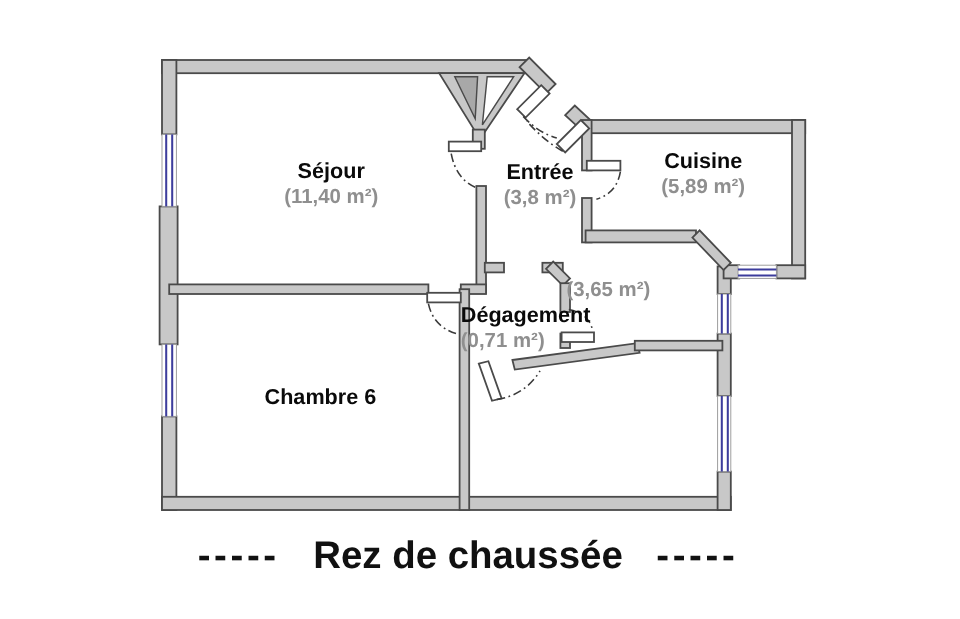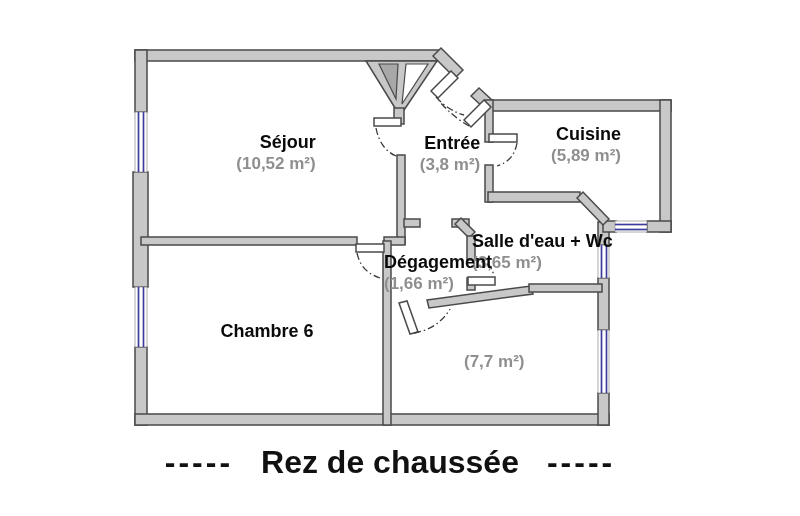--- a/index.html
+++ b/index.html
@@ -19,21 +19,21 @@
   }
   svg{position:absolute;left:0;top:0;}
   .wall{fill:var(--wall-fill);stroke:var(--wall-stroke);stroke-width:1.5;stroke-linejoin:miter;}
   .wall-dark{fill:var(--wall-dark);stroke:var(--wall-stroke);stroke-width:1.2;}
   .wall-hole{fill:#ffffff;stroke:var(--wall-stroke);stroke-width:1.2;}
   .door-leaf{fill:#ffffff;stroke:var(--wall-stroke);stroke-width:1.5;}
   .door-arc{fill:none;stroke:#3a3a3a;stroke-width:1.3;stroke-dasharray:7 3 1.5 3;}
   .glass{fill:#ffffff;stroke:#9a9a9a;stroke-width:0.8;}
   .pane{stroke:var(--window-color);stroke-width:1.7;}
   .room-label{position:absolute;font-weight:bold;line-height:21px;white-space:nowrap;}
-  .room-label.centered{transform:translateX(-50%);text-align:right;}
+  .room-label.centered{transform:translateX(-50%);text-align:center;}
   .room-name{font-size:18px;color:var(--room-name-color);}
   .room-area{font-size:17px;color:var(--room-area-color);}
   .plan-title{
     position:absolute;left:390px;top:444px;transform:translateX(-50%);
     display:flex;align-items:center;gap:28px;
     font-size:32px;font-weight:bold;color:var(--title-color);white-space:nowrap;
   }
   .plan-title .dashes{letter-spacing:3px;}
 </style>
 </head>
@@ -138,49 +138,47 @@
       </g>
       <g>
         <polygon class="door-leaf" points="399,303 407,301 418,332 410,334"></polygon>
         <path class="door-arc" d="M 414,333 Q 438,329 450,309"></path>
       </g>
     </g>
   </svg>
 
   <div class="room-label centered" style="left:276px;top:132px">
     <div class="room-name">Séjour</div>
-    <div class="room-area">(10,52 m²)</div>
+    <div class="room-area">(11,40 m²)</div>
   </div>
 
   <div class="room-label centered" style="left:450px;top:133px">
     <div class="room-name">Entrée</div>
     <div class="room-area">(3,8 m²)</div>
   </div>
 
   <div class="room-label centered" style="left:586px;top:124px">
     <div class="room-name">Cuisine</div>
     <div class="room-area">(5,89 m²)</div>
   </div>
 
   <div class="room-label" style="left:472px;top:231px">
-    <div class="room-name">Salle d'eau + Wc</div>
     <div class="room-area">(3,65 m²)</div>
   </div>
 
   <div class="room-label" style="left:384px;top:252px">
     <div class="room-name">Dégagement</div>
-    <div class="room-area">(1,66 m²)</div>
+    <div class="room-area">(0,71 m²)</div>
   </div>
 
   <div class="room-label centered" style="left:267px;top:321px">
     <div class="room-name">Chambre 6</div>
   </div>
 
   <div class="room-label" style="left:464px;top:351px">
-    <div class="room-area">(7,7 m²)</div>
   </div>
 
   <div class="plan-title">
     <span class="dashes">-----</span>
     <span>Rez de chaussée</span>
     <span class="dashes">-----</span>
   </div>
 
 </div>
 

